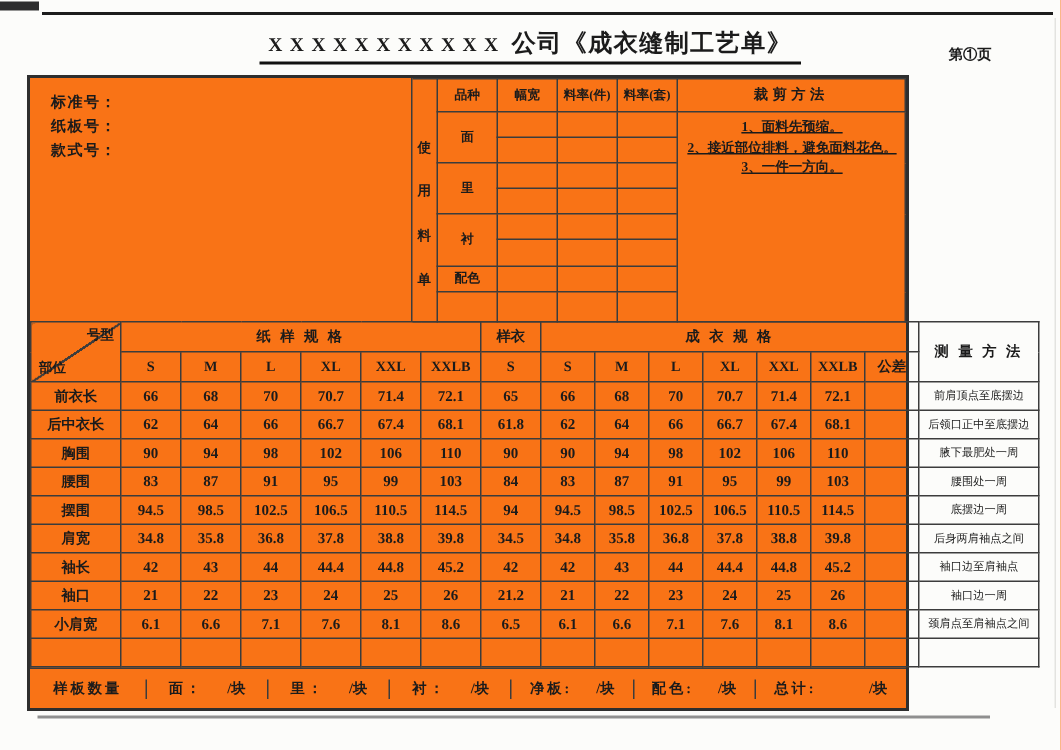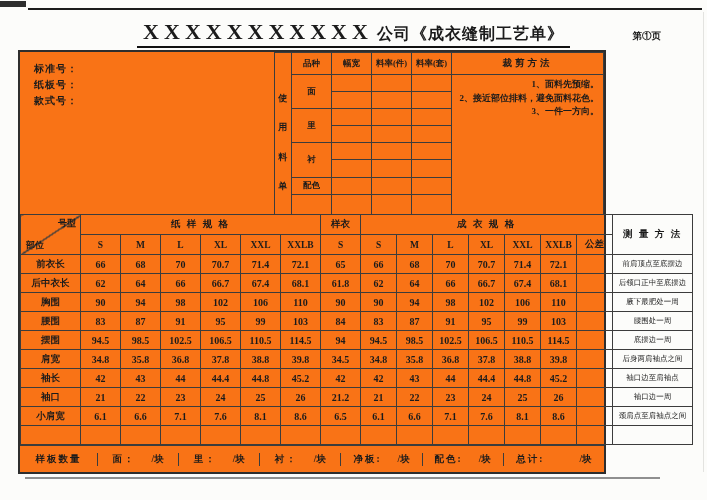--- a/index.html
+++ b/index.html
@@ -8,42 +8,42 @@
     background:#fcfcfa;color:#1b1b1b;
     font-family:"Liberation Serif","DejaVu Serif",serif;
   }
   .rule-top{position:absolute;top:8px;left:28px;width:674px;height:2px;background:#1c1c1c;}
   .corner-mark{position:absolute;top:1px;left:0;width:26px;height:6px;background:#2e2e2e;}
   .rule-bottom{position:absolute;top:477px;left:25px;width:635px;height:2px;background:#8f8f8f;}
   .edge-right{position:absolute;right:3px;top:12px;height:460px;width:1px;background:#e3e3e0;}
 
   .title-wrap{position:absolute;top:19px;left:0;width:707px;text-align:center;}
   .title{display:inline-block;border-bottom:2.5px solid #111;padding:0 6px 1px 6px;font-weight:bold;}
-  .title .xs{font-size:22px;letter-spacing:5px;}
+  .title .xs{font-size:13px;letter-spacing:5px;}
   .title .cn{font-size:16px;letter-spacing:1px;}
   .page-no{position:absolute;top:30px;right:46px;font-size:9.5px;font-weight:bold;}
 
   .outer{
     position:absolute;top:50px;left:18px;width:588px;
     border:2px solid #2e2e2e;background:#f97316;box-sizing:border-box;
   }
   table{border-collapse:collapse;table-layout:fixed;width:100%;}
   td{border:1px solid #3c3c3c;padding:0;text-align:center;vertical-align:middle;overflow:hidden;}
 
   
   .top-sec{display:flex;height:162px;}
   .left-panel{width:341px;border-right:1px solid #3c3c3c;position:relative;box-sizing:border-box;}
   .info-labels{padding:9px 0 0 14px;font-size:10px;font-weight:600;line-height:1.6;letter-spacing:1px;}
   .sketch{position:absolute;top:92px;left:0;width:100%;text-align:center;font-size:10px;letter-spacing:1px;font-weight:600;}
   .fab-wrap{flex:1;}
   .fab td{font-size:8.5px;font-weight:bold;text-align:center;}
   .fab .strip{border-left:none;}
   .fab .strip-inner{display:flex;flex-direction:column;justify-content:space-evenly;align-items:center;height:134px;padding-top:18px;font-size:9px;font-weight:bold;}
   .fab .cut-h{font-size:9.5px;letter-spacing:3px;}
-  .fab .cut-body{vertical-align:top;text-align:right;}
+  .fab .cut-body{vertical-align:top;text-align:center;text-decoration:underline;}
   .steps{padding:3px 4px 0 5px;font-size:9px;font-weight:600;line-height:1.5;}
   .steps .step{padding-left:16px;text-indent:-16px;}
 
   
   .size td{font-size:10px;font-weight:bold;}
   .size tr.h td, .size tr.h2 td{font-size:9.5px;}
   .size .corner{position:relative;
     background:linear-gradient(to bottom right,transparent 48.8%,#3c3c3c 48.8%,#3c3c3c 51.2%,transparent 51.2%);}
   .size .corner .c-tr{position:absolute;top:2px;right:4px;font-size:9px;}
   .size .corner .c-bl{position:absolute;bottom:2px;left:5px;font-size:9px;}

